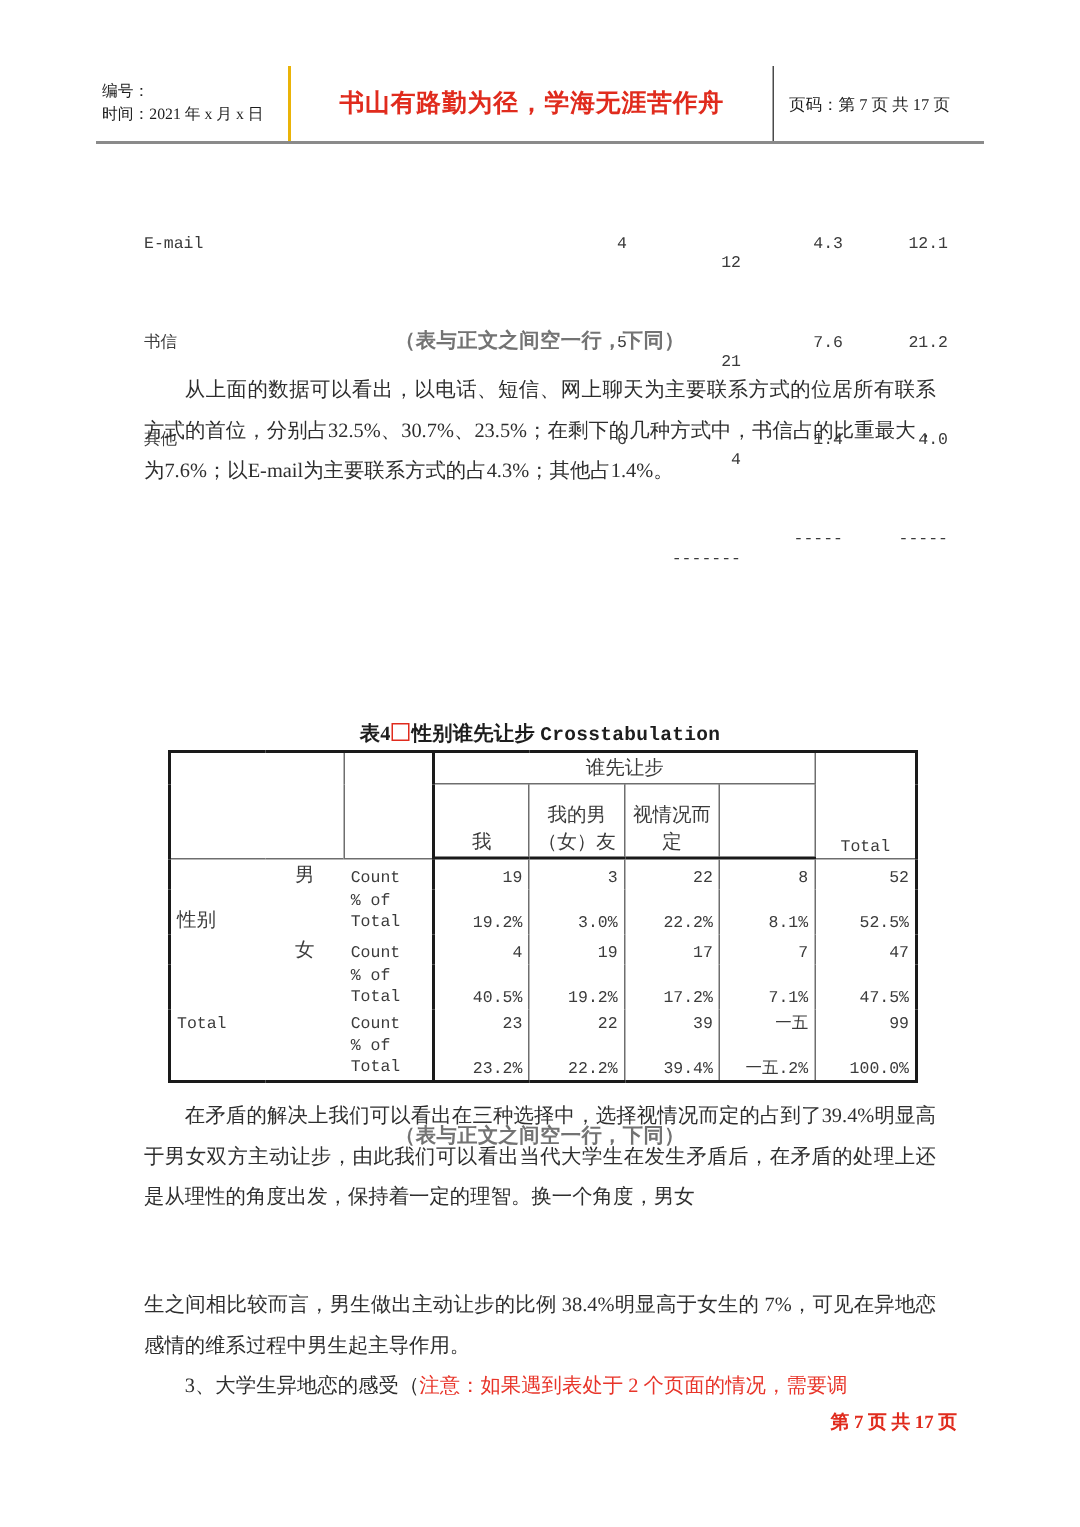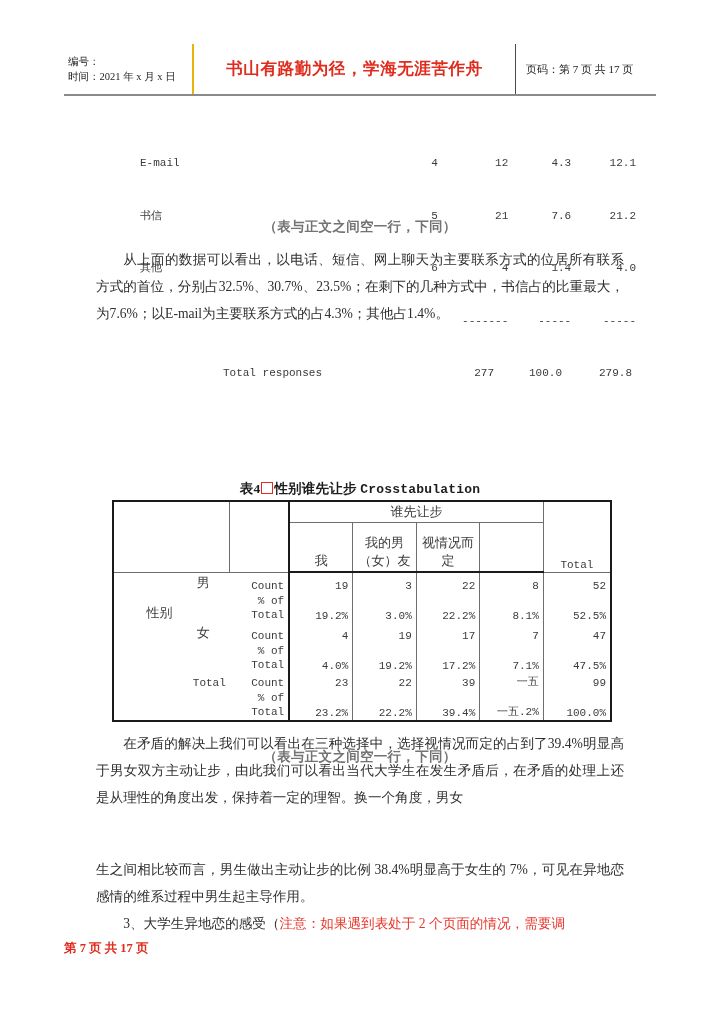--- a/index.html
+++ b/index.html
@@ -74,23 +74,23 @@
     left: 96px;
     top: 120px;
     width: 540px;
     font-family: "Liberation Mono", "DejaVu Sans Mono", monospace;
     font-size: 11px;
     line-height: 17.5px;
     color: #3a3a3a;
     white-space: pre;
   }
   .mono-row { display: flex; }
-  .mono-label { width: 226px; white-space: pre; margin-left: 44px; }
+  .mono-label { width: 226px; white-space: pre; }
   .mono-c1 { width: 96px; text-align: right; }
-  .mono-c2 { width: 76px; text-align: right; }
+  .mono-c2 { width: 76px; text-align: right; margin-top: 13px; }
   .mono-c3 { width: 68px; text-align: right; }
   .mono-c4 { width: 70px; text-align: right; }
   .mono-total-label { width: 226px; text-align: right; white-space: pre; }
 
   
   .red-note {
     position: absolute;
     width: 592px;
     left: 64px;
     text-align: center;
@@ -174,36 +174,36 @@
   .edge-left  { border-left: 2px solid #1a1a1a !important; }
   .edge-right { border-right: 2px solid #1a1a1a !important; }
   .thick-l    { border-left: 2px solid #1a1a1a !important; }
   .thick-b    { border-bottom: 2px solid #1a1a1a !important; }
   .noborder-l { border-left: none !important; }
   .noborder-r { border-right: none !important; }
   .noborder-t { border-top: none !important; }
   .noborder-b { border-bottom: none !important; }
   .ctr { text-align: center; }
   .rgt { text-align: right; }
-  .lft { text-align: right; }
+  .lft { text-align: left; }
   .hdr-h2 { height: 46px; }
   .rowlab-gender { width: 62px; }
   .rowlab-lvl { width: 52px; }
   .rowlab-stat { width: 58px; }
   .datacol { width: 62px; }
   .totcol { width: 66px; }
   .stat-two { line-height: 14px; }
 
   
   .doc-footer {
     position: absolute;
     left: 64px;
     top: 940px;
     width: 592px;
-    text-align: left;
+    text-align: right;
     padding-right: 18px;
     box-sizing: border-box;
     color: #e02b1d;
     font-weight: bold;
     font-size: 12.5px;
   }
 </style>
 </head>
 <body>
 
@@ -239,27 +239,20 @@
       <span class="mono-c2">4</span>
       <span class="mono-c3">1.4</span>
       <span class="mono-c4">4.0</span>
     </div>
     <div class="mono-row">
       <span class="mono-label"></span>
       <span class="mono-c1"></span>
       <span class="mono-c2">-------</span>
       <span class="mono-c3">-----</span>
       <span class="mono-c4">-----</span>
-    </div>
-    <div class="mono-row">
-      <span class="mono-total-label">Total responses</span>
-      <span class="mono-c1"></span>
-      <span class="mono-c2">277</span>
-      <span class="mono-c3">100.0</span>
-      <span class="mono-c4">279.8</span>
     </div>
   </div>
 
   <div class="red-note" id="note-1">（表与正文之间空一行，下同）</div>
 
   <div class="para" id="para-1">从上面的数据可以看出，以电话、短信、网上聊天为主要联系方式的位居所有联系方式的首位，分别占32.5%、30.7%、23.5%；在剩下的几种方式中，书信占的比重最大，为7.6%；以E-mail为主要联系方式的占4.3%；其他占1.4%。</div>
 
   <div class="tbl-title">
     <span>表4</span><span class="tbox"></span><span>性别谁先让步</span>
     <span class="mono-part">Crosstabulation</span>
@@ -334,21 +327,21 @@
         <td class="rgt noborder-t noborder-b">7</td>
         <td class="rgt edge-right noborder-t noborder-b">47</td>
       </tr>
 
       <tr>
         <td class="ctr cn noborder-t noborder-b noborder-l noborder-r"></td>
         <td class="lft stat-two noborder-t noborder-b noborder-l">
           <div>% of</div>
           <div>Total</div>
         </td>
-        <td class="rgt thick-l noborder-t noborder-b">4.0%</td>
+        <td class="rgt thick-l noborder-t noborder-b">40.5%</td>
         <td class="rgt noborder-t noborder-b">19.2%</td>
         <td class="rgt noborder-t noborder-b">17.2%</td>
         <td class="rgt noborder-t noborder-b">7.1%</td>
         <td class="rgt edge-right noborder-t noborder-b">47.5%</td>
       </tr>
 
       <tr>
         <td class="edge-left lft noborder-t noborder-b noborder-r" colspan="2">Total</td>
         <td class="lft noborder-t noborder-b noborder-l">Count</td>
         <td class="rgt thick-l noborder-t noborder-b">23</td>

